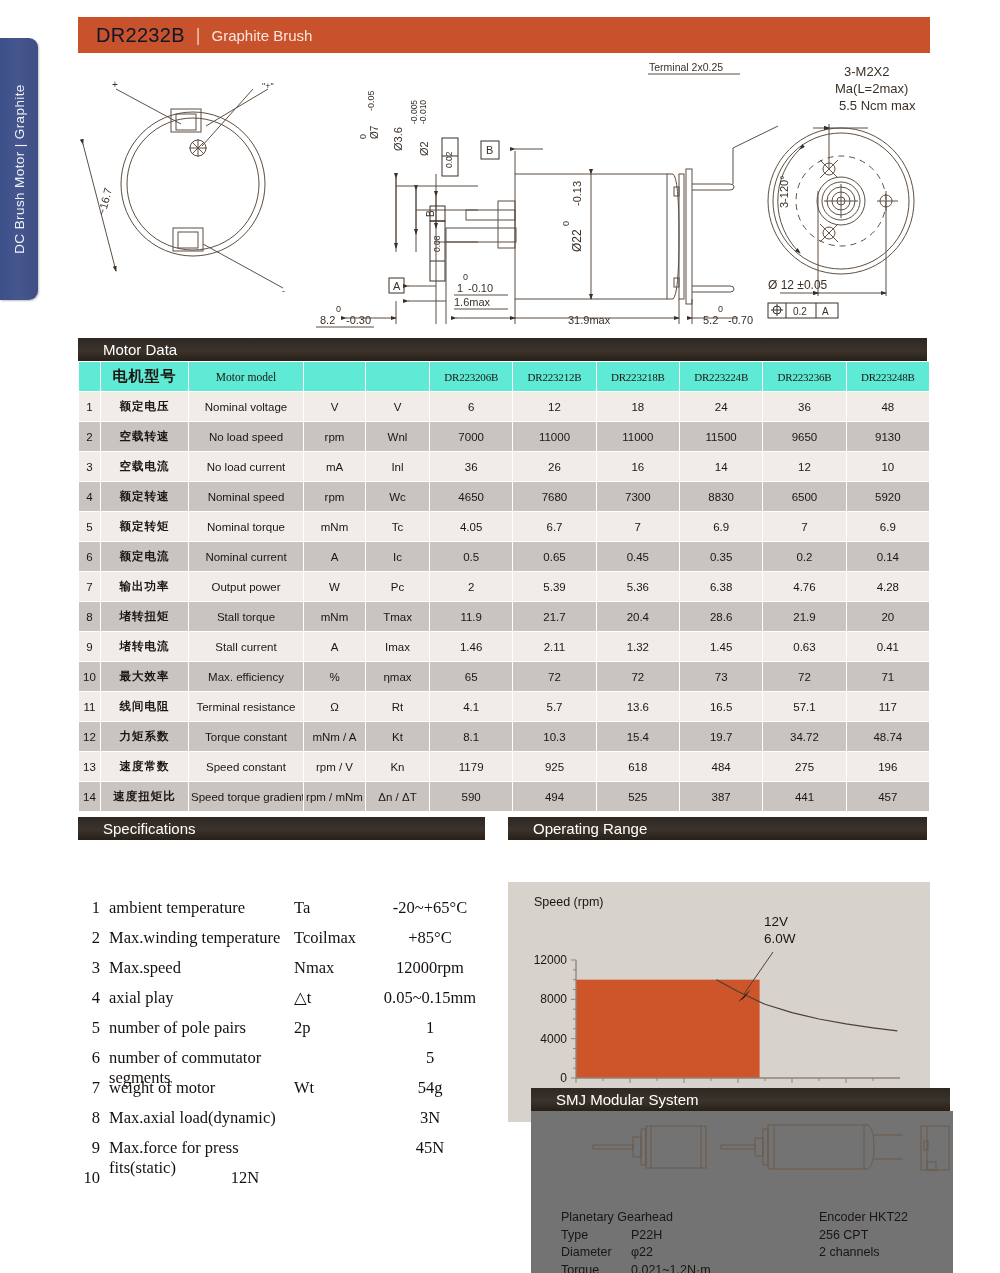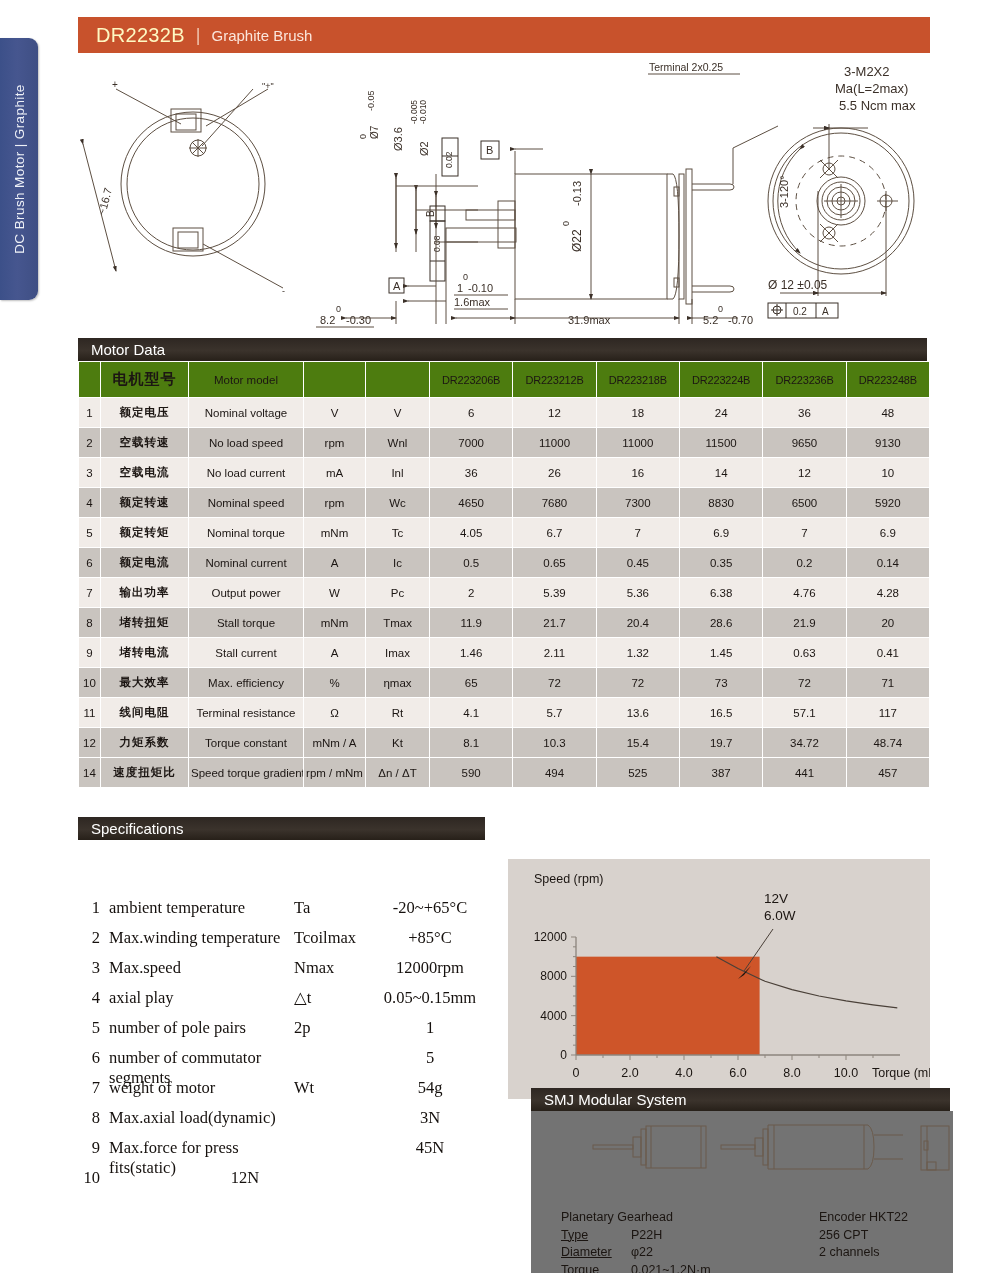--- a/index.html
+++ b/index.html
@@ -28,36 +28,36 @@
   }
 
   
   .hdr{
     position:absolute; left:78px; top:17px;
     width:852px; height:36px;
     background:#C8522C;
     display:flex; align-items:center;
     padding-left:18px;
   }
-  .hdr .model{ color:#fef9c3; font-size:20px; letter-spacing:.3px; }
+  .hdr .model{ color:#0f172a; font-size:20px; letter-spacing:.3px; }
   .hdr .sep{ color:#f0c7b3; font-size:18px; margin:0 11px; }
   .hdr .sub{ color:#fbe6dc; font-size:15px; }
 
   
   .drawings{
     position:absolute; left:78px; top:56px;
     width:852px; height:272px;
     background:#fff;
   }
   .drawings svg{ display:block; }
   .bar{
     background:linear-gradient(180deg,#2e2722 0%,#3b332c 55%,#272019 100%);
     color:#fff; font-size:15px;
     display:flex; align-items:center;
-    padding-left:13px;
+    padding-left:25px;
     height:23px;
     border-right:3px solid #fff;
   }
 
   
   .mdata{
     position:absolute; left:78px; top:338px;
     width:852px;
   }
   table.mt{
@@ -82,21 +82,21 @@
     font-size:15px; font-weight:bold; letter-spacing:1px;
     font-family:"DejaVu Sans", sans-serif;
   }
   td.en {
     width:115px; text-align:left; padding-left:6px;
     font-size:11.5px; color:#2a2420;
   }
   td.unit{ width:62px; font-size:11px; }
   td.sym { width:64px; font-size:11px; }
   td.val { font-size:12px; }
-  tr.head td{ background:#4d7c0f; height:36px; }
+  tr.head td{ background:#5eead4; height:30px;font-family:Liberation Serif, serif; }
   tr.head td.model{ font-size:11px; letter-spacing:-.2px; }
   tr.head td.cn{ font-size:15px; }
 
   
   .specs{ position:absolute; left:78px; top:817px; width:410px; }
   .specs .bar{ width:410px; }
   .spec-body{ padding:10px 2px 0 2px; }
   .spec-row{
     display:flex; align-items:baseline;
     height:30px;
@@ -125,21 +125,21 @@
     width:422px; height:162px;
     background:#737373;
     position:relative;
   }
   .smj-txt{
     position:absolute;
     font-size:12.5px; color:#1b1511;
     line-height:17.5px;
   }
   .smj-txt .rowl{ display:flex; }
-  .smj-txt .k{ width:70px;text-decoration:underline; }
+  .smj-txt .k{ width:70px; }
 </style>
 </head>
 <body>
 
 <div class="side-tab">
   <span class="vtext">DC  Brush Motor  |  Graphite</span>
 </div>
 
 <div class="hdr">
   <span class="model">DR2232B</span>
@@ -488,20 +488,33 @@
           <td class="en">Torque constant</td>
           <td class="unit">mNm / A</td>
           <td class="sym">Kt</td>
           <td class="val">8.1</td>
           <td class="val">10.3</td>
           <td class="val">15.4</td>
           <td class="val">19.7</td>
           <td class="val">34.72</td>
           <td class="val">48.74</td>
         </tr>
+        <tr class="odd">
+          <td class="idx">13</td>
+          <td class="cn">速度常数</td>
+          <td class="en">Speed constant</td>
+          <td class="unit">rpm / V</td>
+          <td class="sym">Kn</td>
+          <td class="val">1179</td>
+          <td class="val">925</td>
+          <td class="val">618</td>
+          <td class="val">484</td>
+          <td class="val">275</td>
+          <td class="val">196</td>
+        </tr>
         <tr class="even">
           <td class="idx">14</td>
           <td class="cn">速度扭矩比</td>
           <td class="en">Speed torque gradient</td>
           <td class="unit">rpm / mNm</td>
           <td class="sym">Δn / ΔT</td>
           <td class="val">590</td>
           <td class="val">494</td>
           <td class="val">525</td>
           <td class="val">387</td>
@@ -571,20 +584,21 @@
       </div>
       <div class="spec-row">
         <span class="n">10</span>
         <span class="s"></span>
         <span class="v">12N</span>
       </div>
     </div>
 </div>
 
 <div class="oprange">
+  <div class="bar">Operating Range</div>
   <div class="chartbox">
     <svg width="422" height="240" viewBox="0 0 422 240" id="chart-svg">
         <text x="26" y="24" font-size="12.5" fill="#1b1511" font-family="Liberation Sans, sans-serif">Speed (rpm)</text>
         <rect x="68" y="97.66666666666666" width="183.6" height="98.33333333333334" fill="#CE5529"></rect>
         <path d="M208.4,97.7 L230.0,109.5 L257.0,122.3 L284.0,130.6 L311.0,137.0 L338.0,141.9 L365.0,145.8 L389.3,148.8" fill="none" stroke="#4a4038" stroke-width="1.2"></path>
         <line x1="68" y1="78" x2="68" y2="196" stroke="#8d857d" stroke-width="1.3"></line>
         <line x1="68" y1="196" x2="392" y2="196" stroke="#8d857d" stroke-width="1.3"></line>
         <line x1="63" y1="196" x2="68" y2="196" stroke="#8d857d"></line>
         <text x="59" y="200" text-anchor="end" font-size="12" fill="#1b1511" font-family="Liberation Sans, sans-serif">0</text>
         <line x1="63" y1="156.66666666666669" x2="68" y2="156.66666666666669" stroke="#8d857d"></line>

